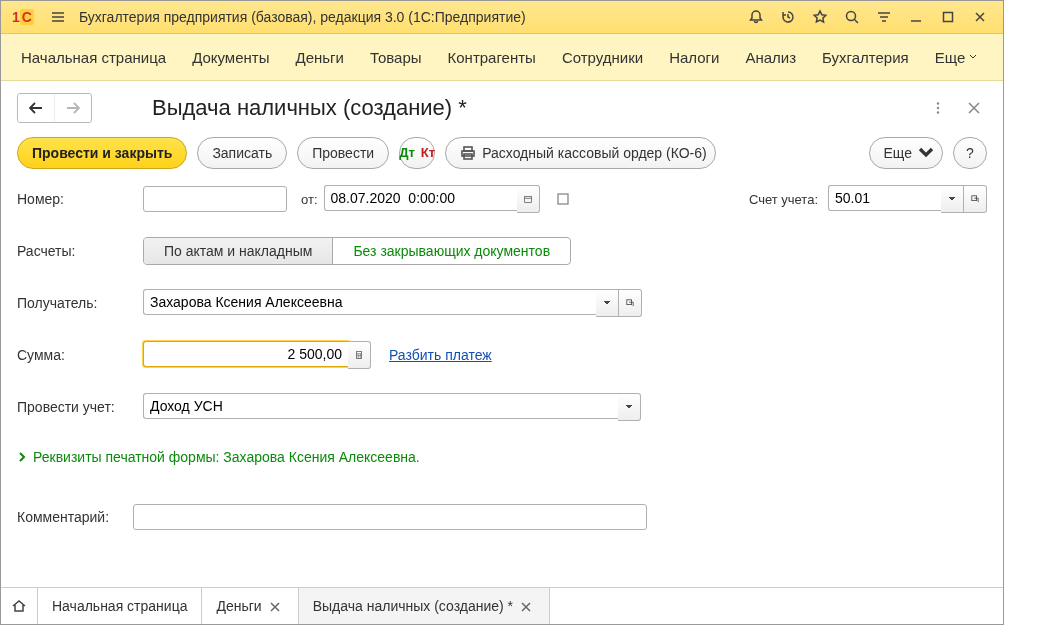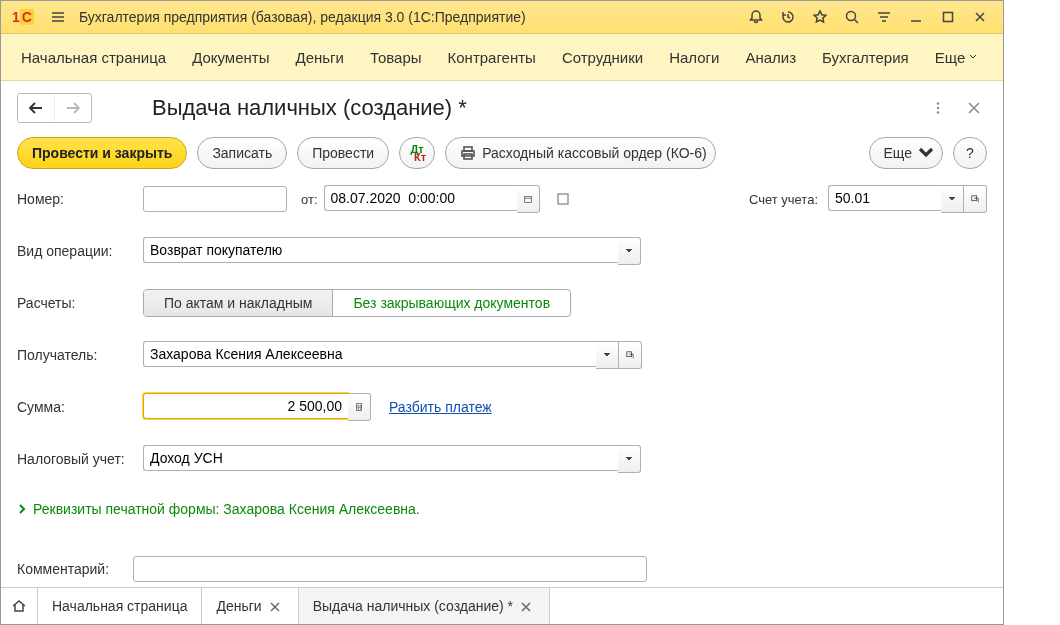--- a/index.html
+++ b/index.html
@@ -45,21 +45,21 @@
 .sel-btn.last{border-top-right-radius:3px;border-bottom-right-radius:3px;}
 .sel-btn svg{width:8px;height:8px;stroke:#444;fill:#444;}
 .toggle-group{display:flex;border:1px solid #aaa;border-radius:4px;overflow:hidden;}
 .toggle{padding:0 20px;height:26px;display:flex;align-items:center;cursor:pointer;font-size:14px;}
 .toggle.active{background:linear-gradient(#f2f2f2,#e6e6e6);}
 .toggle.inactive{color:#0a8a0a;}
 .toggle + .toggle{border-left:1px solid #aaa;}
 .link{color:#1250b0;text-decoration:underline;cursor:pointer;font-size:14px;}
 .expand-row{display:flex;align-items:center;gap:6px;color:#0a8a0a;font-size:14px;cursor:pointer;margin-top:4px;}
 .expand-row svg{width:10px;height:10px;stroke:#0a8a0a;fill:none;stroke-width:2;}
-.dtkt{font-size:11px;line-height:8px;display:flex;flex-direction:column;align-items:center;}
+.dtkt{font-size:13px;line-height:8px;display:flex;align-items:center;}
 .dtkt .dt{color:#0a8a0a;font-weight:bold;}
 .dtkt .kt{color:#c02020;font-weight:bold;margin-left:6px;}
 .tabs-bar{height:36px;border-top:1px solid #ccc;display:flex;align-items:stretch;background:#fff;}
 .home-tab{width:36px;display:flex;align-items:center;justify-content:center;border-right:1px solid #ccc;cursor:pointer;}
 .tab{padding:0 14px;display:flex;align-items:center;gap:8px;border-right:1px solid #ccc;cursor:pointer;font-size:14px;}
 .tab.active{background:#f4f4f4;}
 .tab-close{width:14px;height:14px;cursor:pointer;}
 .tab-close svg{width:10px;height:10px;stroke:#666;stroke-width:1.5;}
 .small-mark{width:18px;height:18px;display:flex;align-items:center;justify-content:center;}
 .small-mark svg{width:14px;height:14px;stroke:#888;fill:none;stroke-width:1.3;}
@@ -239,31 +239,20 @@
             </div>
           <div class="sel-btn last">
               <svg viewBox="0 0 10 10">
                 <rect x="1" y="1" width="6" height="6" fill="none" stroke="#444"></rect>
                 <path d="M4 4h5v5" fill="none" stroke="#444"></path>
               </svg>
             </div>
         </div>
       </div>
 
-      <div class="row">
-        <div class="label">Вид операции:</div>
-        <div class="select-wrap">
-          <input class="input" style="width: 462px;" value="Возврат покупателю">
-          <div class="sel-btn last">
-              <svg viewBox="0 0 8 8">
-                <path d="M1 2l3 3 3-3"></path>
-              </svg>
-            </div>
-        </div>
-      </div>
 
       <div class="row">
         <div class="label">Расчеты:</div>
         <div class="toggle-group">
           <div class="toggle active">По актам и накладным</div>
           <div class="toggle inactive">Без закрывающих документов</div>
         </div>
       </div>
 
       <div class="row">
@@ -292,21 +281,21 @@
               <svg viewBox="0 0 10 12">
                 <rect x="1" y="1" width="8" height="10" fill="none" stroke="#444"></rect>
                 <path d="M1 4h8M4 4v7M7 4v7M1 7h8" stroke="#444" stroke-width="0.7"></path>
               </svg>
             </div>
         </div>
         <span class="link" style="margin-left:12px;">Разбить платеж</span>
       </div>
 
       <div class="row">
-        <div class="label">Налоговый учет:</div>
+        <div class="label">Провести учет:</div>
         <div class="select-wrap">
           <input class="input" style="width: 462px;" value="Доход УСН">
           <div class="sel-btn last">
               <svg viewBox="0 0 8 8">
                 <path d="M1 2l3 3 3-3"></path>
               </svg>
             </div>
         </div>
       </div>
 

